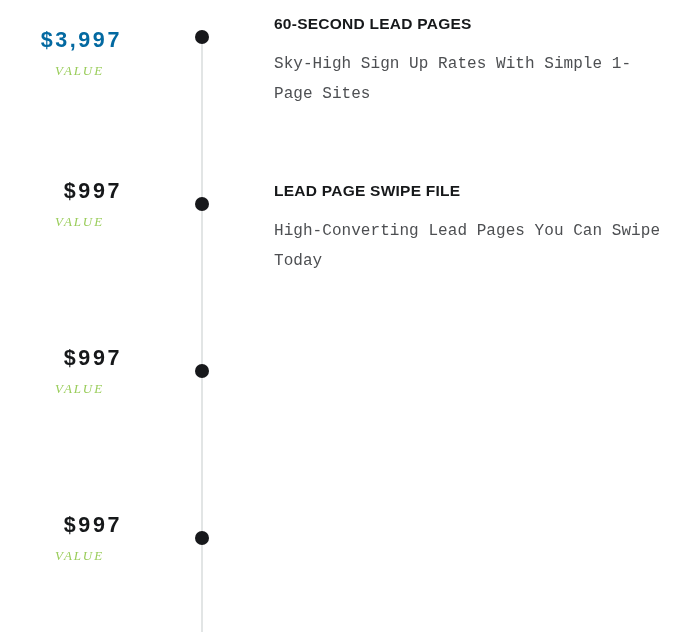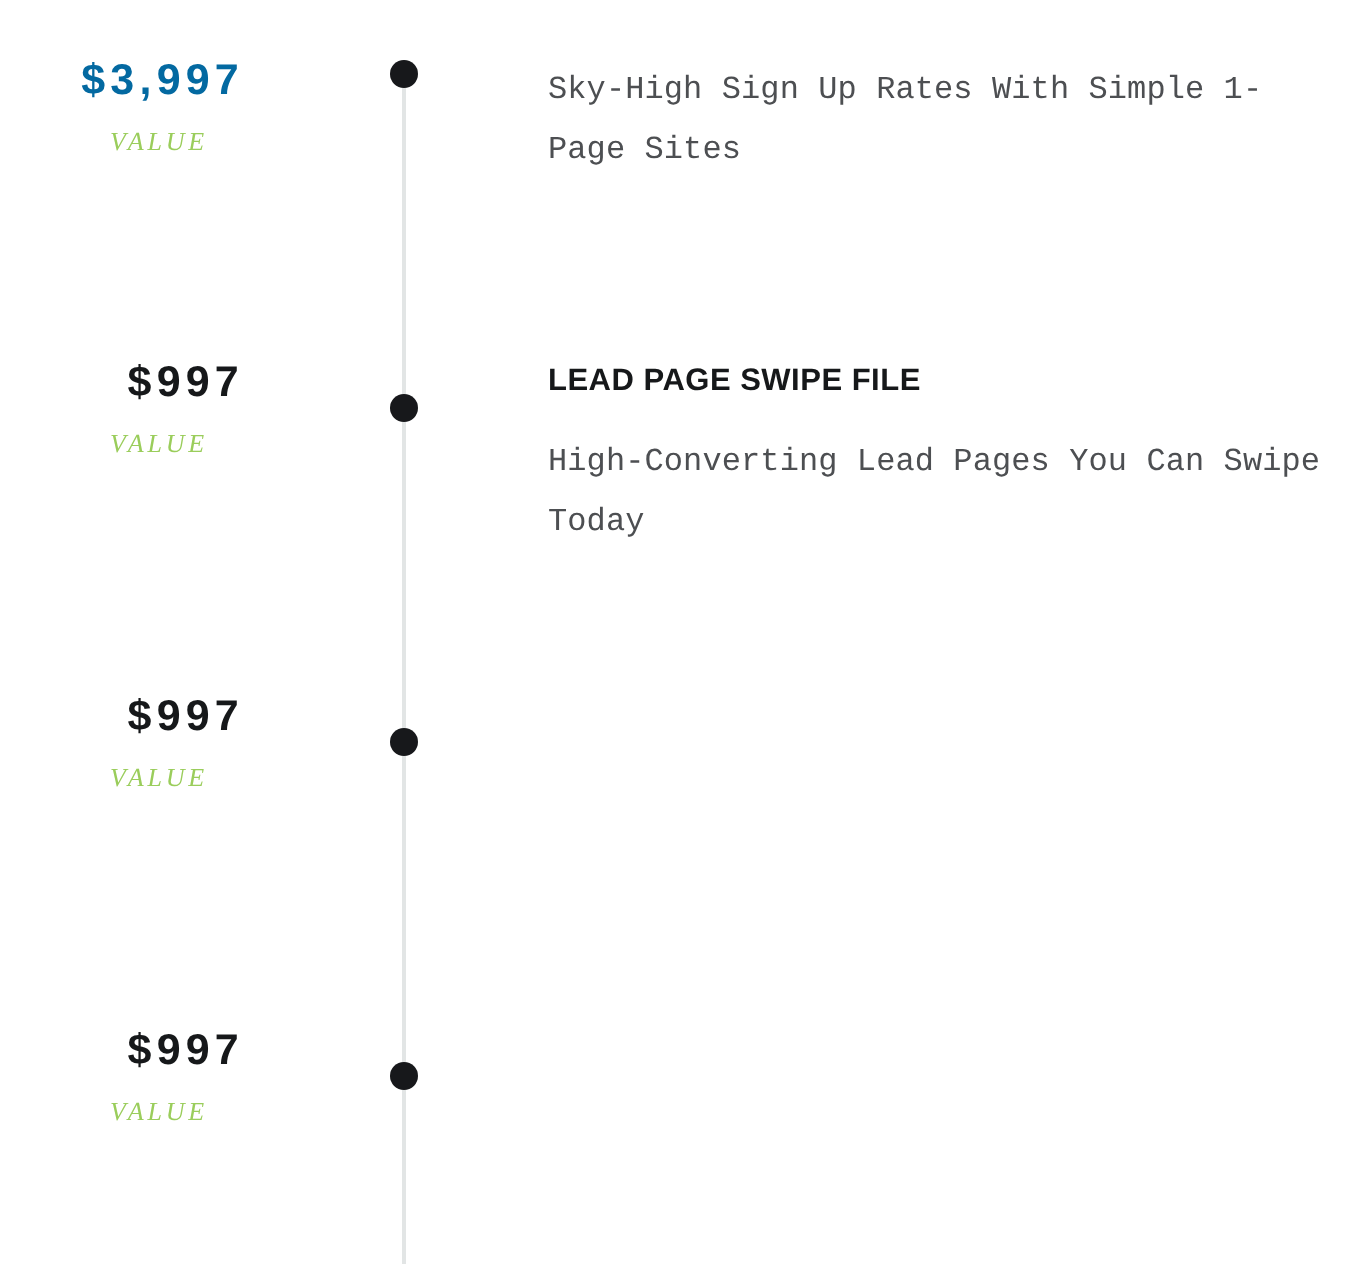--- a/index.html
+++ b/index.html
@@ -121,20 +121,21 @@
 
   <div class="timeline-rail" style="background: rgb(226, 229, 229);"></div>
 
   <div class="timeline-item" style="top:14px;">
     <div class="value-col">
       <span class="price" style="color: #0369a1; margin-top: 16px;">$3,997</span>
       <span class="value-label" style="color: rgb(154, 205, 91);">VALUE</span>
     </div>
     <div class="timeline-dot" style="background: rgb(23, 24, 27);"></div>
     <div class="content-col">
+      <h3 class="item-heading" style="color: rgb(22, 24, 26);">60-SECOND LEAD PAGES</h3>
       <p class="item-desc" style="color: rgb(77, 79, 82);">Sky-High Sign Up Rates With Simple 1-Page Sites</p>
     </div>
   </div>
 
   <div class="timeline-item" style="top:181px;">
     <div class="value-col">
       <span class="price" style="color: rgb(22, 24, 26);">$997</span>
       <span class="value-label" style="color: rgb(154, 205, 91);">VALUE</span>
     </div>
     <div class="timeline-dot" style="background: rgb(23, 24, 27);"></div>

